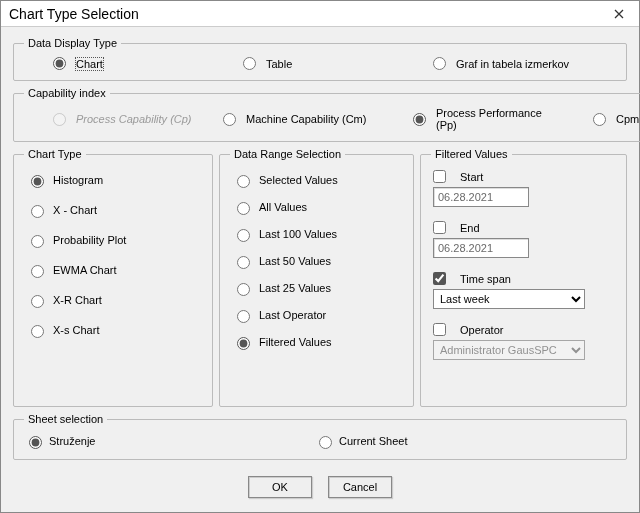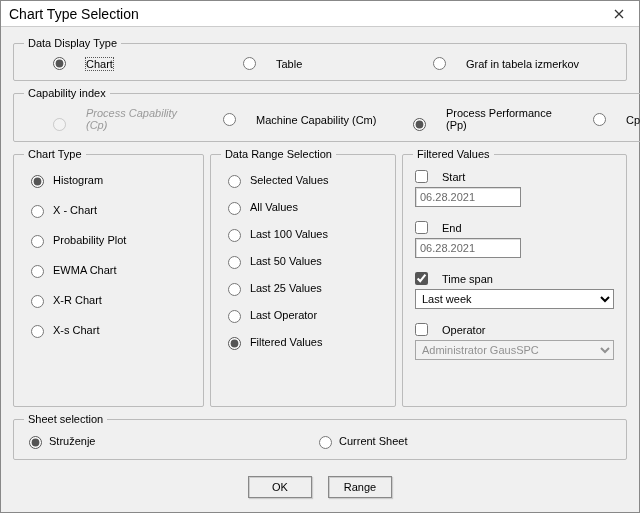--- a/index.html
+++ b/index.html
@@ -55,22 +55,22 @@
   legend {
     padding: 0 4px;
     font-size: 11px;
   }
   .row-radio {
     display: flex;
     align-items: center;
   }
   .row-radio > label {
     display: flex;
-    align-items: flex-end;
-    gap: 16px;
+    align-items: center;
+    gap: 6px;
     cursor: pointer;
     padding-left: 29px;
   }
   .row-radio input[type=radio] { margin: 0 4px 0 0; }
   .disabled-text { color: #9a9a9a; font-style: italic; }
   .mid-row {
     display: flex;
     gap: 6px;
     flex: 1;
   }
@@ -95,32 +95,32 @@
     gap: 4px;
     padding: 2px 2px;
   }
   .chk-row {
     display: flex;
     align-items: center;
     gap: 14px;
   }
   .chk-row input[type=checkbox] { margin: 0; }
   .txt-input {
-    width: 106px;
+    width: 96px;
     height: 20px;
     border: 1px solid #888;
     box-shadow: inset 1px 1px 0 #ddd;
     padding: 2px 4px;
     font-family: inherit;
     font-size: 11px;
     background: #fff;
     color: #6a6a6a;
   }
   .select {
-    width: 199px;
+    width: 152px;
     height: 20px;
     border: 1px solid #888;
     font-family: inherit;
     font-size: 11px;
     background: #fff;
     padding: 1px 2px;
   }
   .select[disabled] { color: #6a6a6a; background: #f4f4f4; }
   .spacer-v { height: 6px; }
   .sheet-row {
@@ -326,17 +326,17 @@
         </label>
         <label>
           <input type="radio" name="sheet" style="">
           <span>Current Sheet</span>
         </label>
       </div>
     </fieldset>
 
     <div class="button-row">
       <button class="btn">OK</button>
-      <button class="btn">Range</button>
+      <button class="btn">Cancel</button>
     </div>
 
   </div>
 </div>
 
 </body></html>

